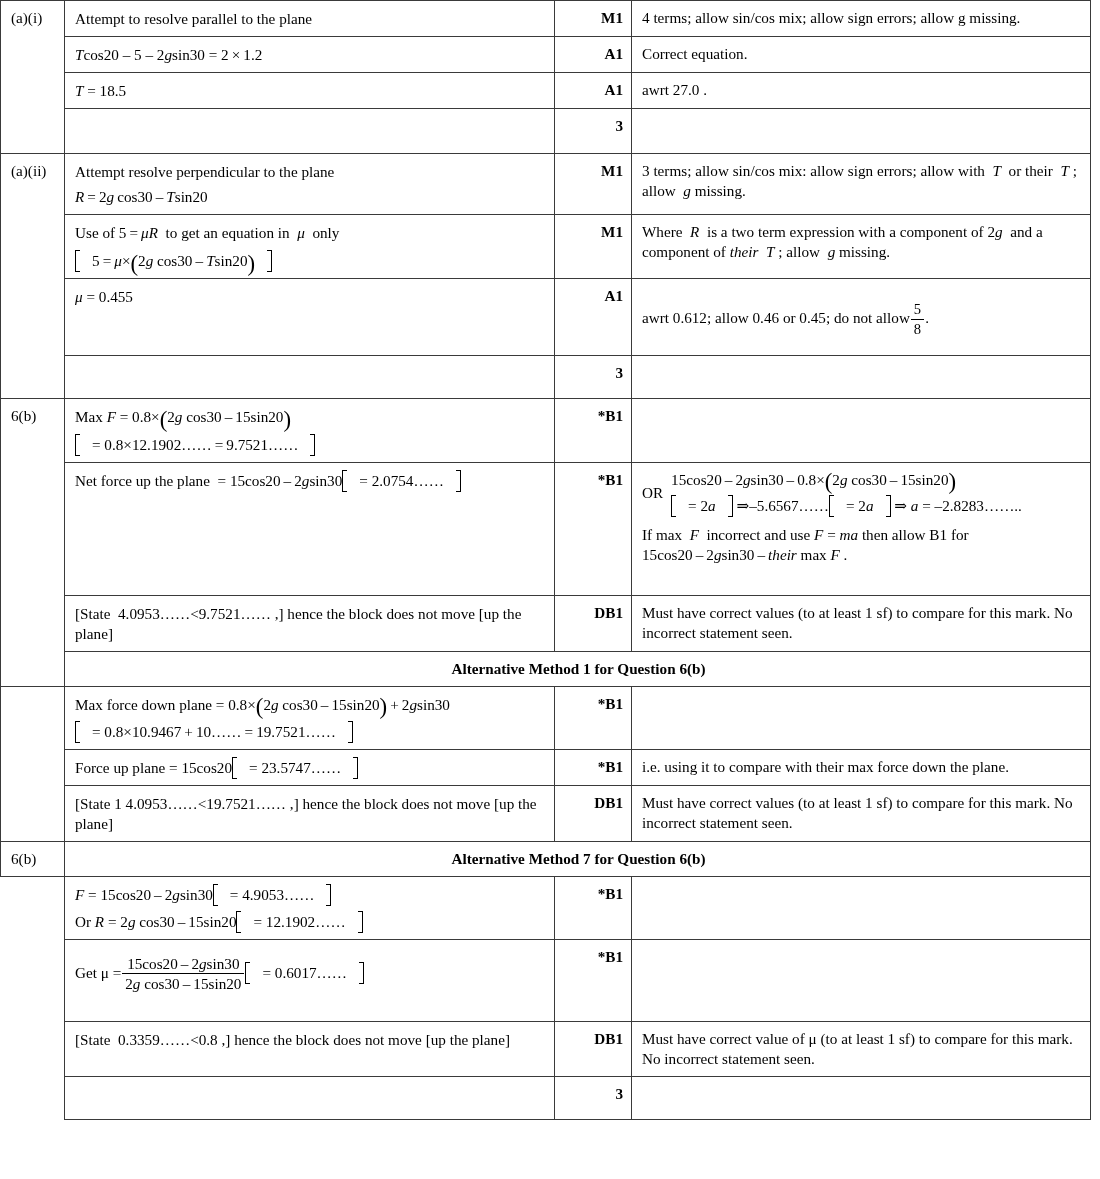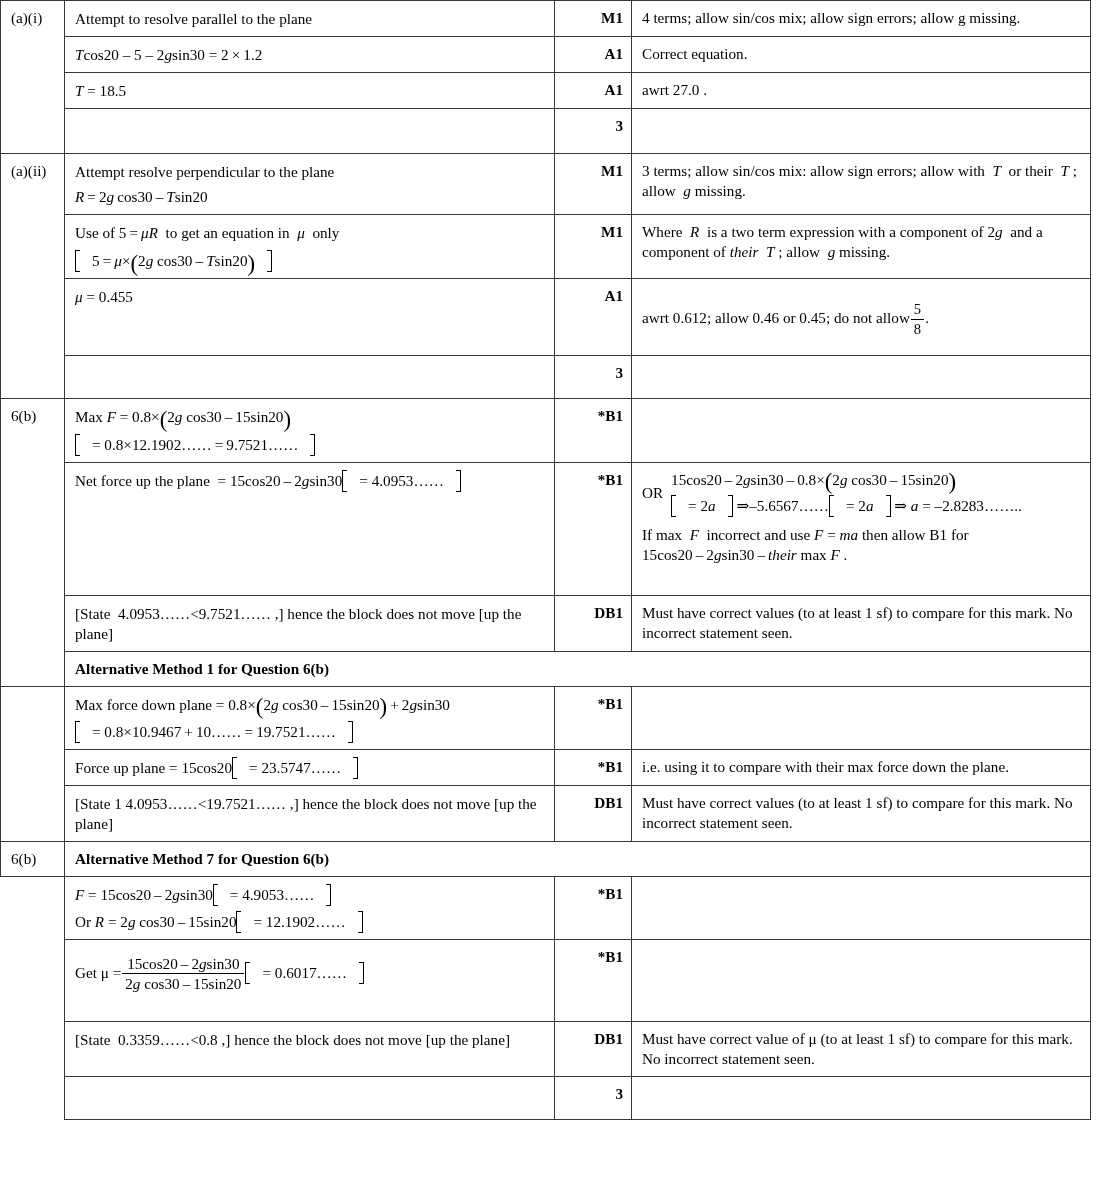--- a/index.html
+++ b/index.html
@@ -56,20 +56,21 @@
     font-weight: bold;
     padding-right: 11px;
     white-space: nowrap;
   }
   td.note { padding-left: 10px; }
   td.body { padding-left: 14px; }
 
   td.altrow {
     font-weight: bold;
     padding: 9px 8px 9px 14px;
+    text-align: center;
   }
 
   .mathline { display: block; margin: 1px 0 0 0; white-space: nowrap; }
   .mathline + .mathline { margin-top: 5px; }
   .ital { font-style: italic; }
 
   
   .frac {
     display: inline-block;
     vertical-align: middle;
@@ -199,21 +200,21 @@
         <td class="body">
           <span class="mathline">Max <span class="ital">F</span> = 0.8×<span class="paren">(</span>2<span class="ital">g</span>&nbsp;cos30 – 15sin20<span class="paren">)</span></span>
           <span class="mathline" style="margin-top:7px"><span class="brk">= 0.8×12.1902…… = 9.7521……</span></span>
         </td>
         <td class="mark">*B1</td>
         <td class="note"></td>
       </tr>
 
       <tr>
         <td class="body" style="height:118px">
-          <span class="mathline">Net force up the plane &nbsp;= 15cos20 – 2<span class="ital">g</span>sin30<span class="brk">= 4.0953……</span></span>
+          <span class="mathline">Net force up the plane &nbsp;= 15cos20 – 2<span class="ital">g</span>sin30<span class="brk">= 2.0754……</span></span>
         </td>
         <td class="mark">*B1</td>
         <td class="note" style="padding-top:6px">
           <div class="or-block">
             <span class="or-label">OR</span>
             <span class="or-body">
               <span class="mathline">15cos20 – 2<span class="ital">g</span>sin30 – 0.8×<span class="paren">(</span>2<span class="ital">g</span>&nbsp;cos30 – 15sin20<span class="paren">)</span></span>
               <span class="mathline" style="margin-top:6px"><span class="brk">= 2<span class="ital">a</span></span> ⇒–5.6567……<span class="brk">= 2<span class="ital">a</span></span> ⇒ <span class="ital">a</span> = –2.8283……..</span>
             </span>
           </div>

